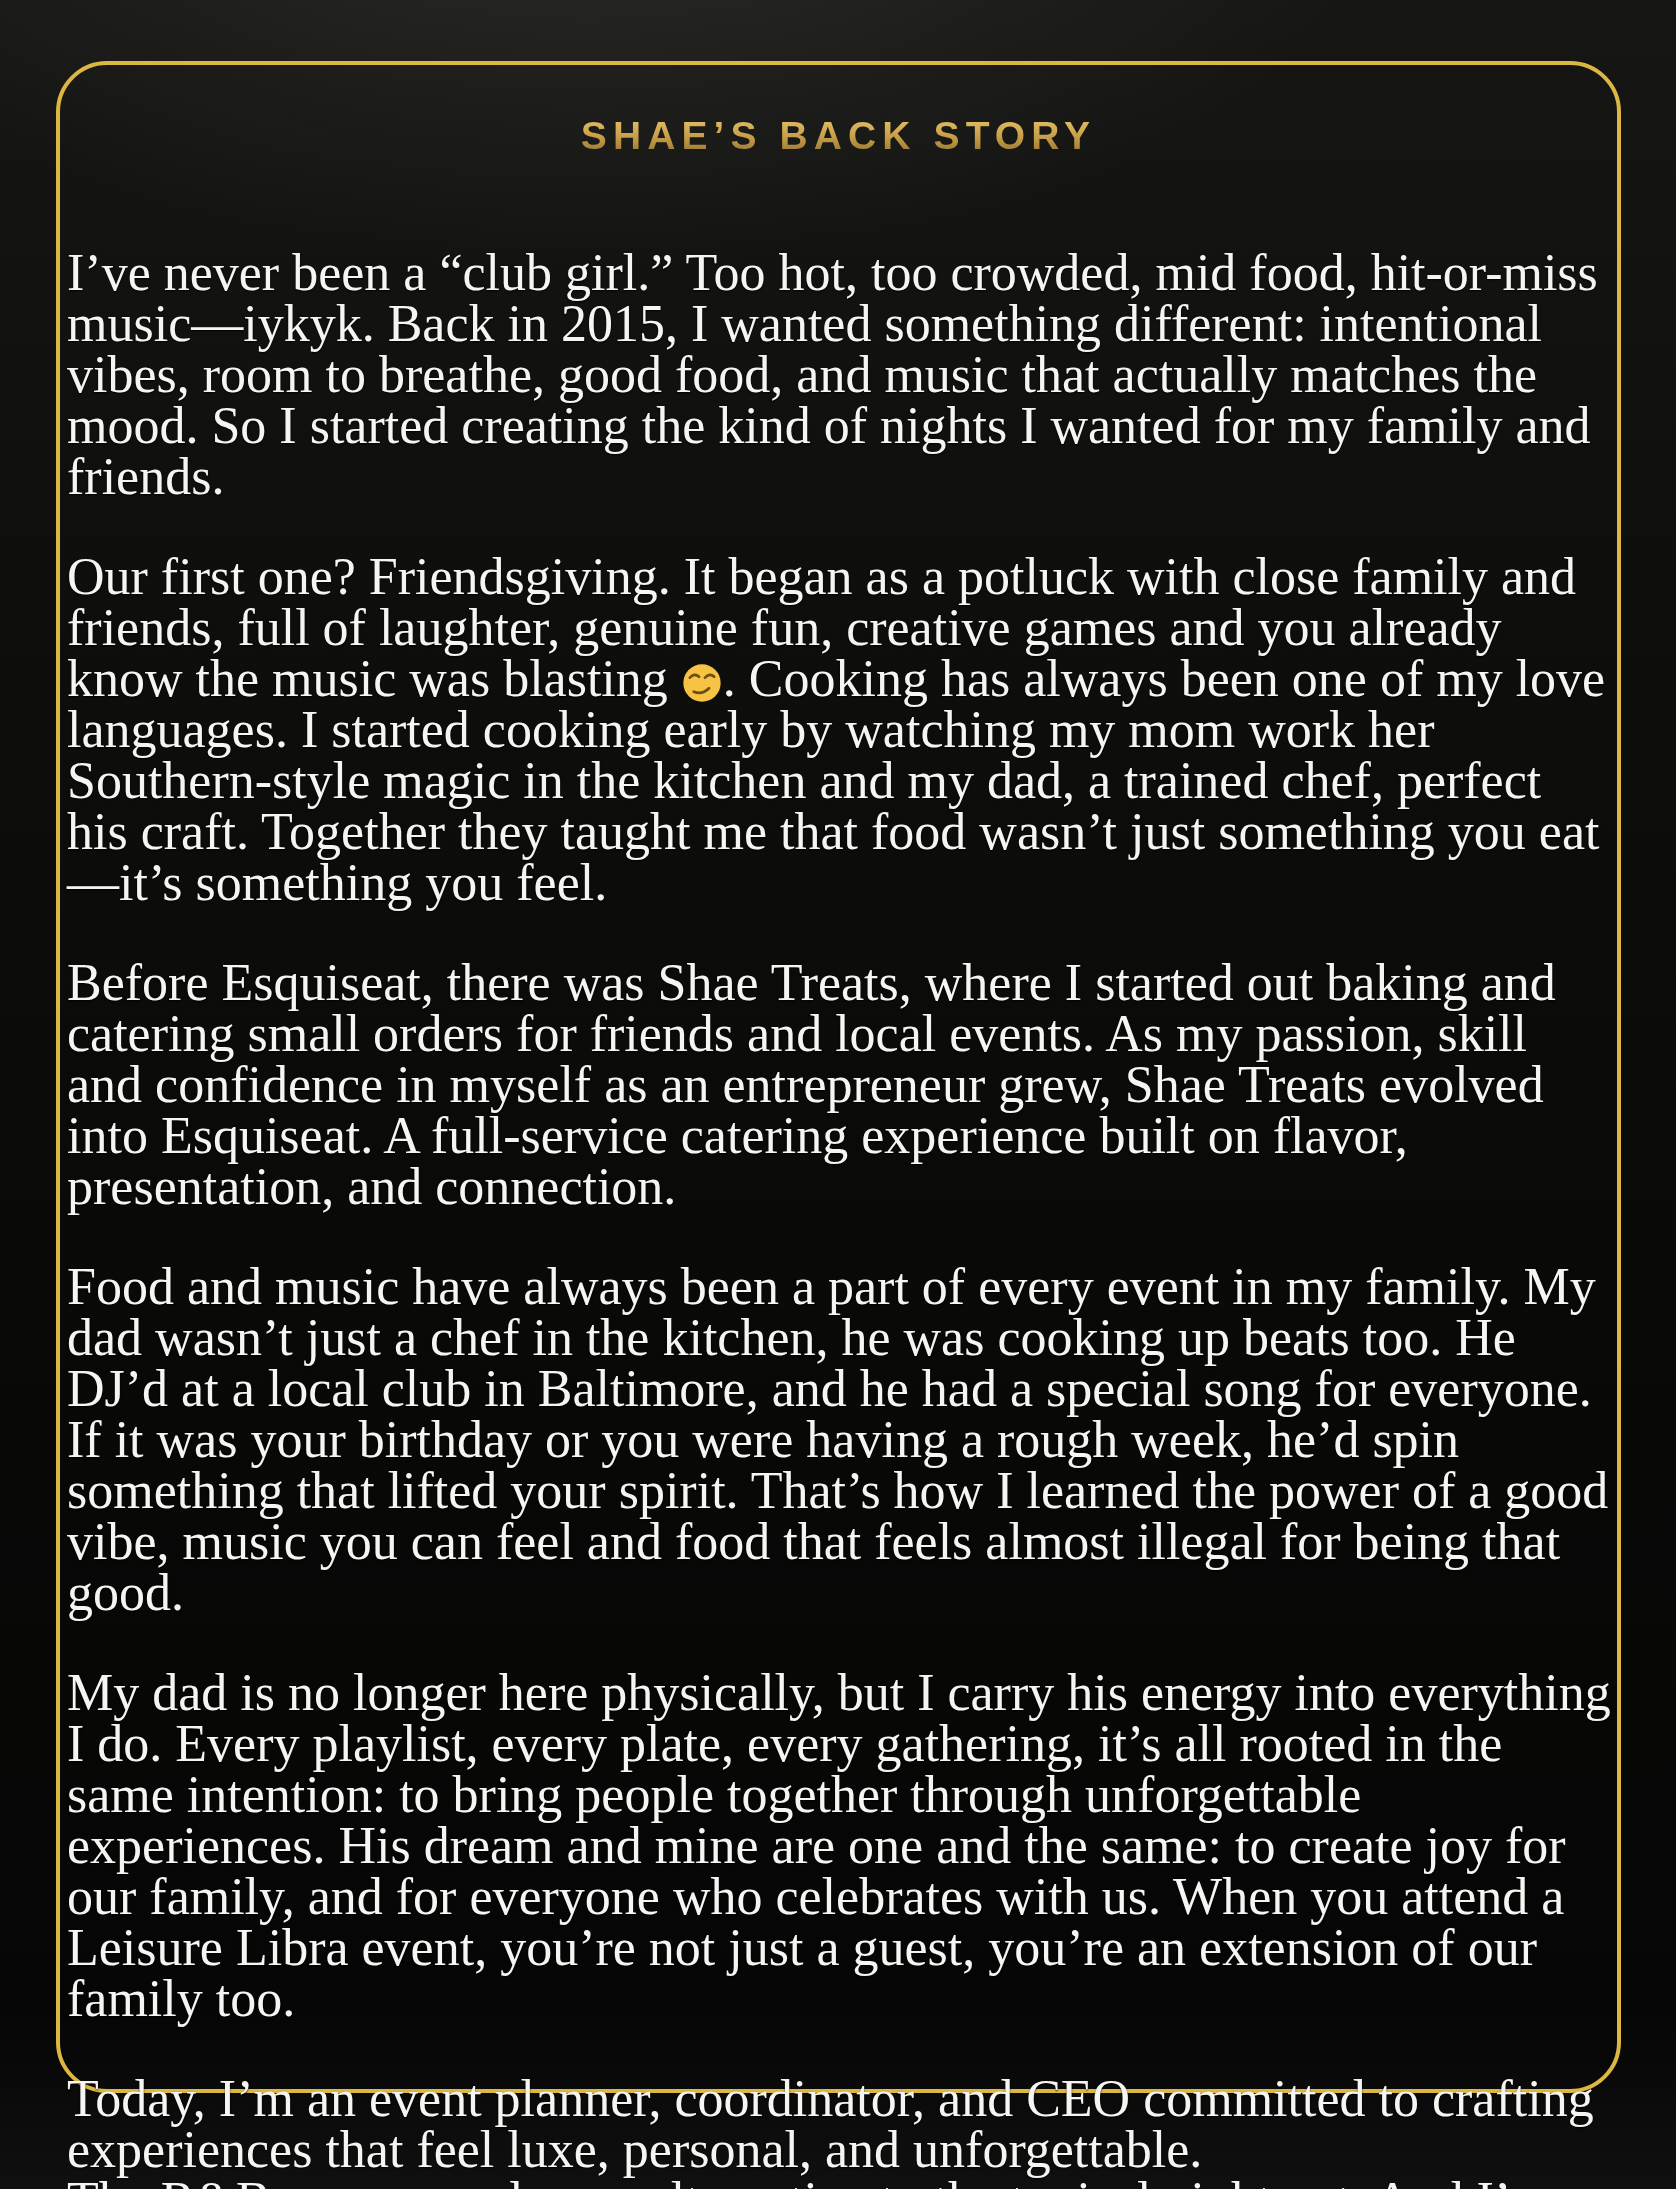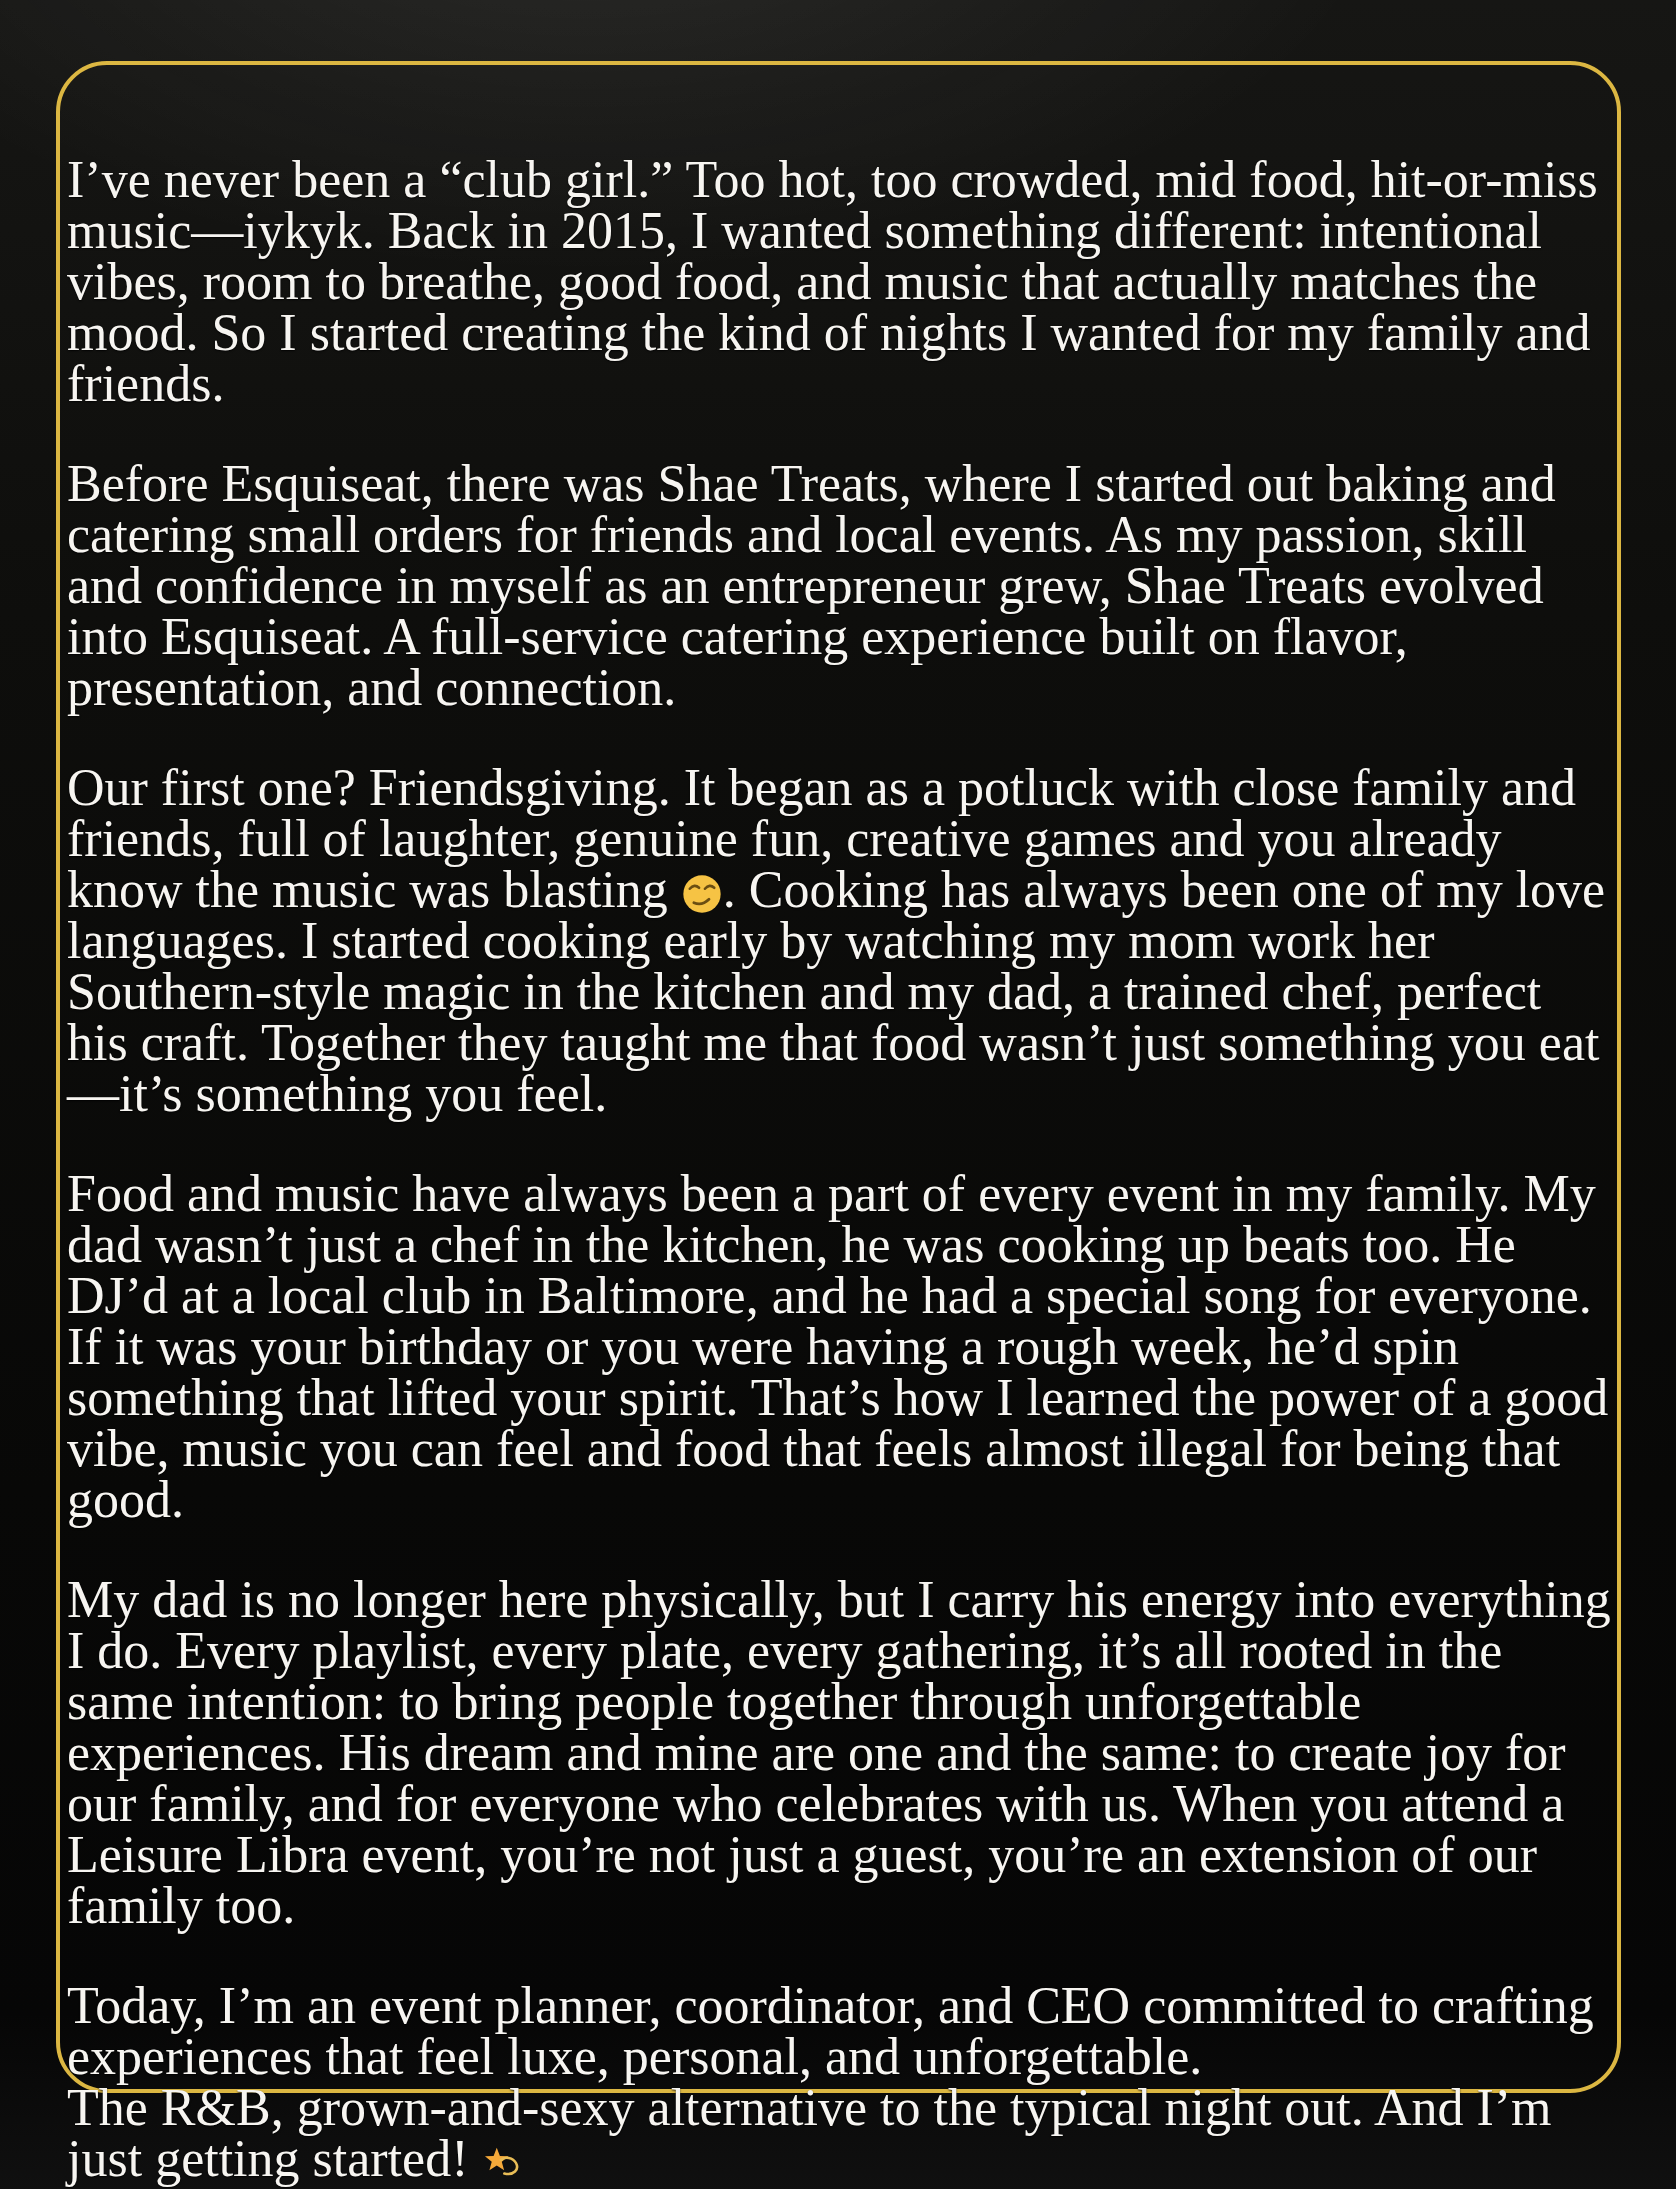--- a/index.html
+++ b/index.html
@@ -62,29 +62,30 @@
   .emoji svg {
     width: 100%;
     height: 100%;
     display: block;
   }
 </style>
 </head>
 <body>
 
 <div class="card">
+  <h1 class="title">SHAE’S BACK STORY</h1>
   <div class="paras">
       <p class="para">I’ve never been a “club girl.” Too hot, too crowded, mid food, hit-or-miss music—iykyk. Back in 2015, I wanted something different: intentional vibes, room to breathe, good food, and music that actually matches the mood. So I started creating the kind of nights I wanted for my family and friends.</p>
-      <p class="para">Before Esquiseat, there was Shae Treats, where I started out baking and catering small orders for friends and local events. As my passion, skill  and confidence in myself as an entrepreneur grew, Shae Treats evolved into Esquiseat. A full-service catering experience built on flavor, presentation, and connection.</p>
       <p class="para">Our first one? Friendsgiving. It began as a potluck with close family and friends, full of laughter, genuine fun, creative games and you already know the music was blasting <span class="emoji"><svg viewBox="0 0 36 36" xmlns="http://www.w3.org/2000/svg">
             <circle cx="18" cy="18" r="16" fill="#f6c344"></circle>
             <path d="M7.5 13.5 q4 -4.5 8 -0.8" stroke="#6b4e12" stroke-width="2.2" fill="none" stroke-linecap="round"></path>
             <path d="M20.5 13.5 q4 -4.5 8 -0.8" stroke="#6b4e12" stroke-width="2.2" fill="none" stroke-linecap="round"></path>
             <path d="M11 25.5 q7 3 13 -3" stroke="#6b4e12" stroke-width="2.4" fill="none" stroke-linecap="round"></path>
           </svg></span>. Cooking has always been one of my love languages. I started cooking early by watching my mom work her Southern-style magic in the kitchen and my dad, a trained chef, perfect his craft. Together they taught me that food wasn’t just something you eat—it’s something you feel.</p>
+      <p class="para">Before Esquiseat, there was Shae Treats, where I started out baking and catering small orders for friends and local events. As my passion, skill  and confidence in myself as an entrepreneur grew, Shae Treats evolved into Esquiseat. A full-service catering experience built on flavor, presentation, and connection.</p>
       <p class="para">Food and music have always been a part of every event in my family. My dad wasn’t just a chef in the kitchen, he was cooking up beats too. He DJ’d at a local club in Baltimore, and he had a special song for everyone. If it was your birthday or you were having a rough week, he’d spin something that lifted your spirit. That’s how I learned the power of a good vibe, music you can feel and food that feels almost illegal for being that good.</p>
       <p class="para">My dad is no longer here physically, but I carry his energy into everything I do. Every playlist, every plate, every gathering, it’s all rooted in the same intention: to bring people together through unforgettable experiences. His dream and mine are one and the same: to create joy for our family, and for everyone who celebrates with us. When you attend a Leisure Libra event, you’re not just a guest, you’re an extension of our family too.</p>
       <p class="para">Today, I’m an event planner, coordinator, and CEO committed to crafting experiences that feel luxe, personal, and unforgettable.
 The R&amp;B, grown-and-sexy alternative to the typical night out. And I’m just getting started! <span class="emoji"><svg viewBox="0 0 36 36" xmlns="http://www.w3.org/2000/svg">
             <path d="M13.5 5 l2.7 6.9 7.4 0.4 -5.8 4.7 2 7.2 -6.3 -4.1 -6.3 4.1 2 -7.2 -5.8 -4.7 7.4 -0.4 z" fill="#f5a93a"></path>
             <path d="M20 27 c8 2 13 -3.5 10 -9 c-2.6 -4.8 -9.5 -6 -13 -2.6" fill="none" stroke="#e9bd57" stroke-width="2.2" stroke-linecap="round"></path>
           </svg></span></p>
     </div>
 </div>
 

